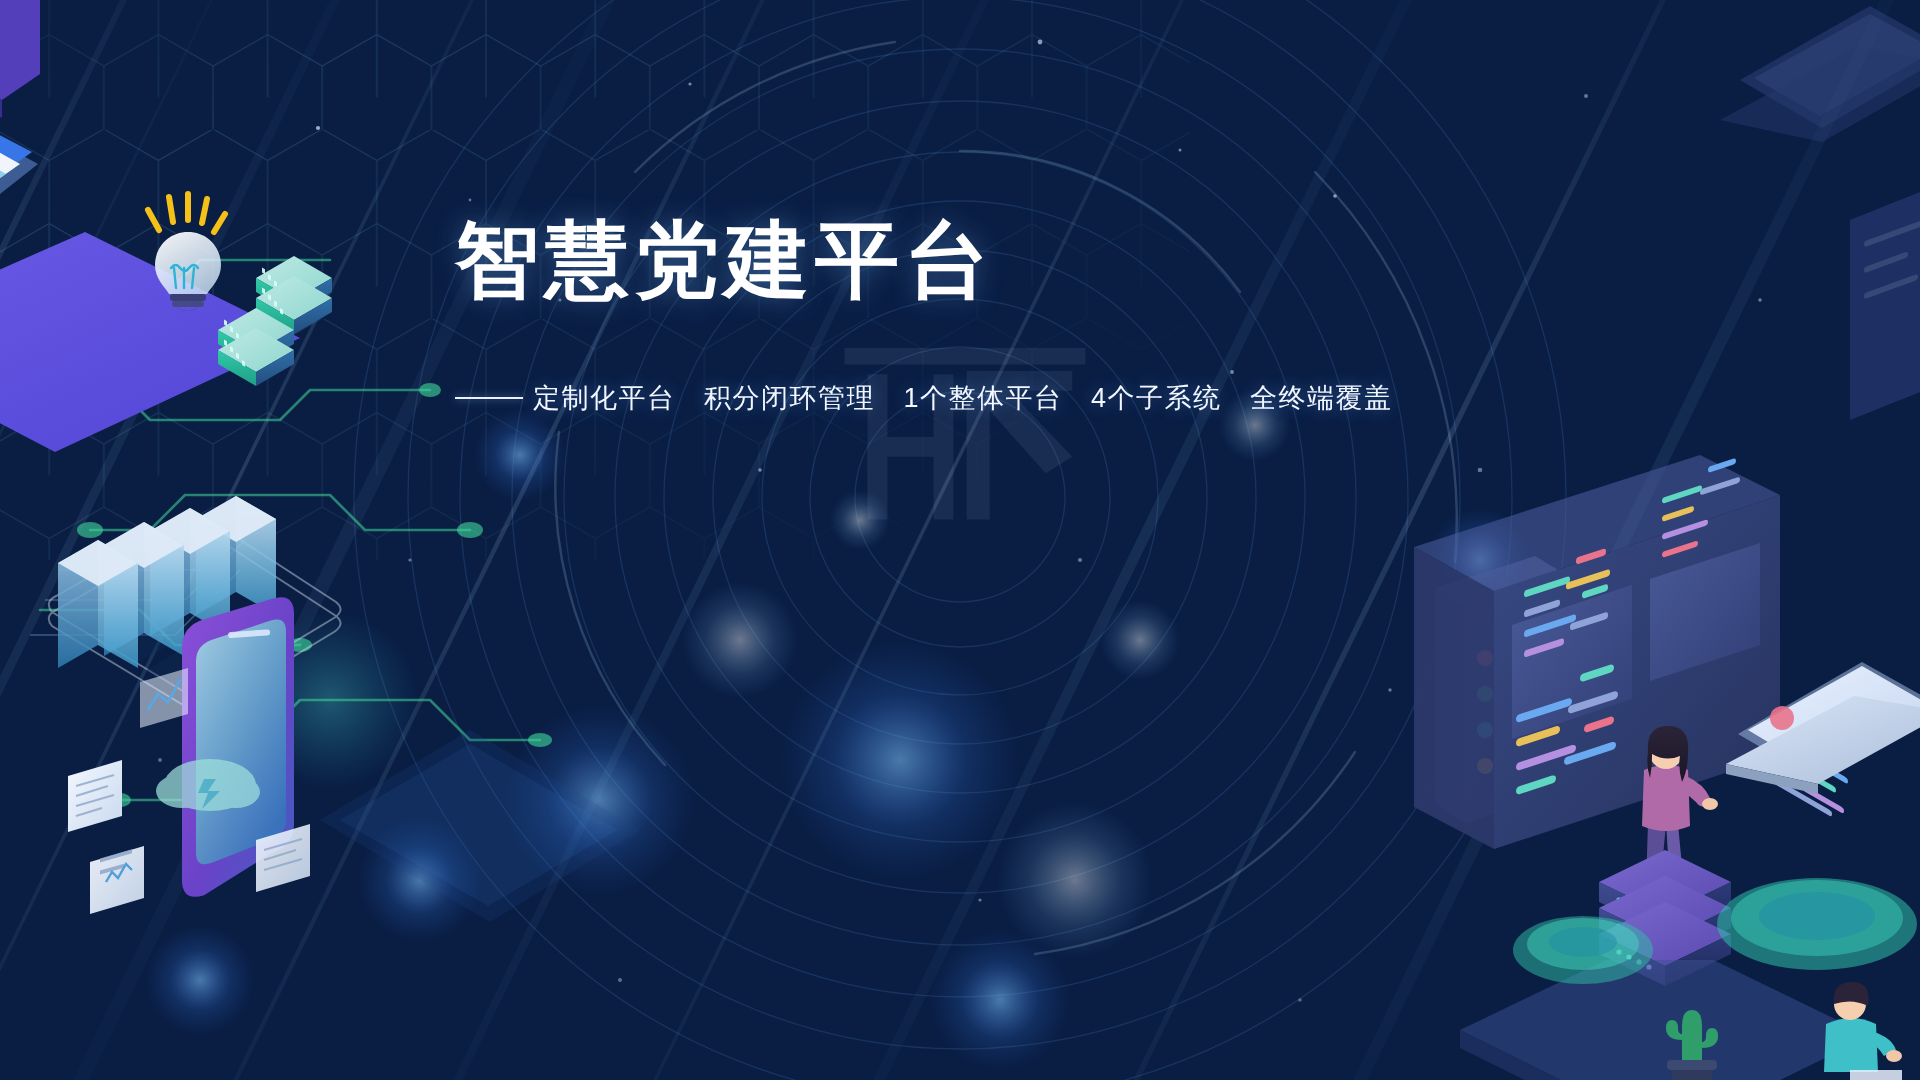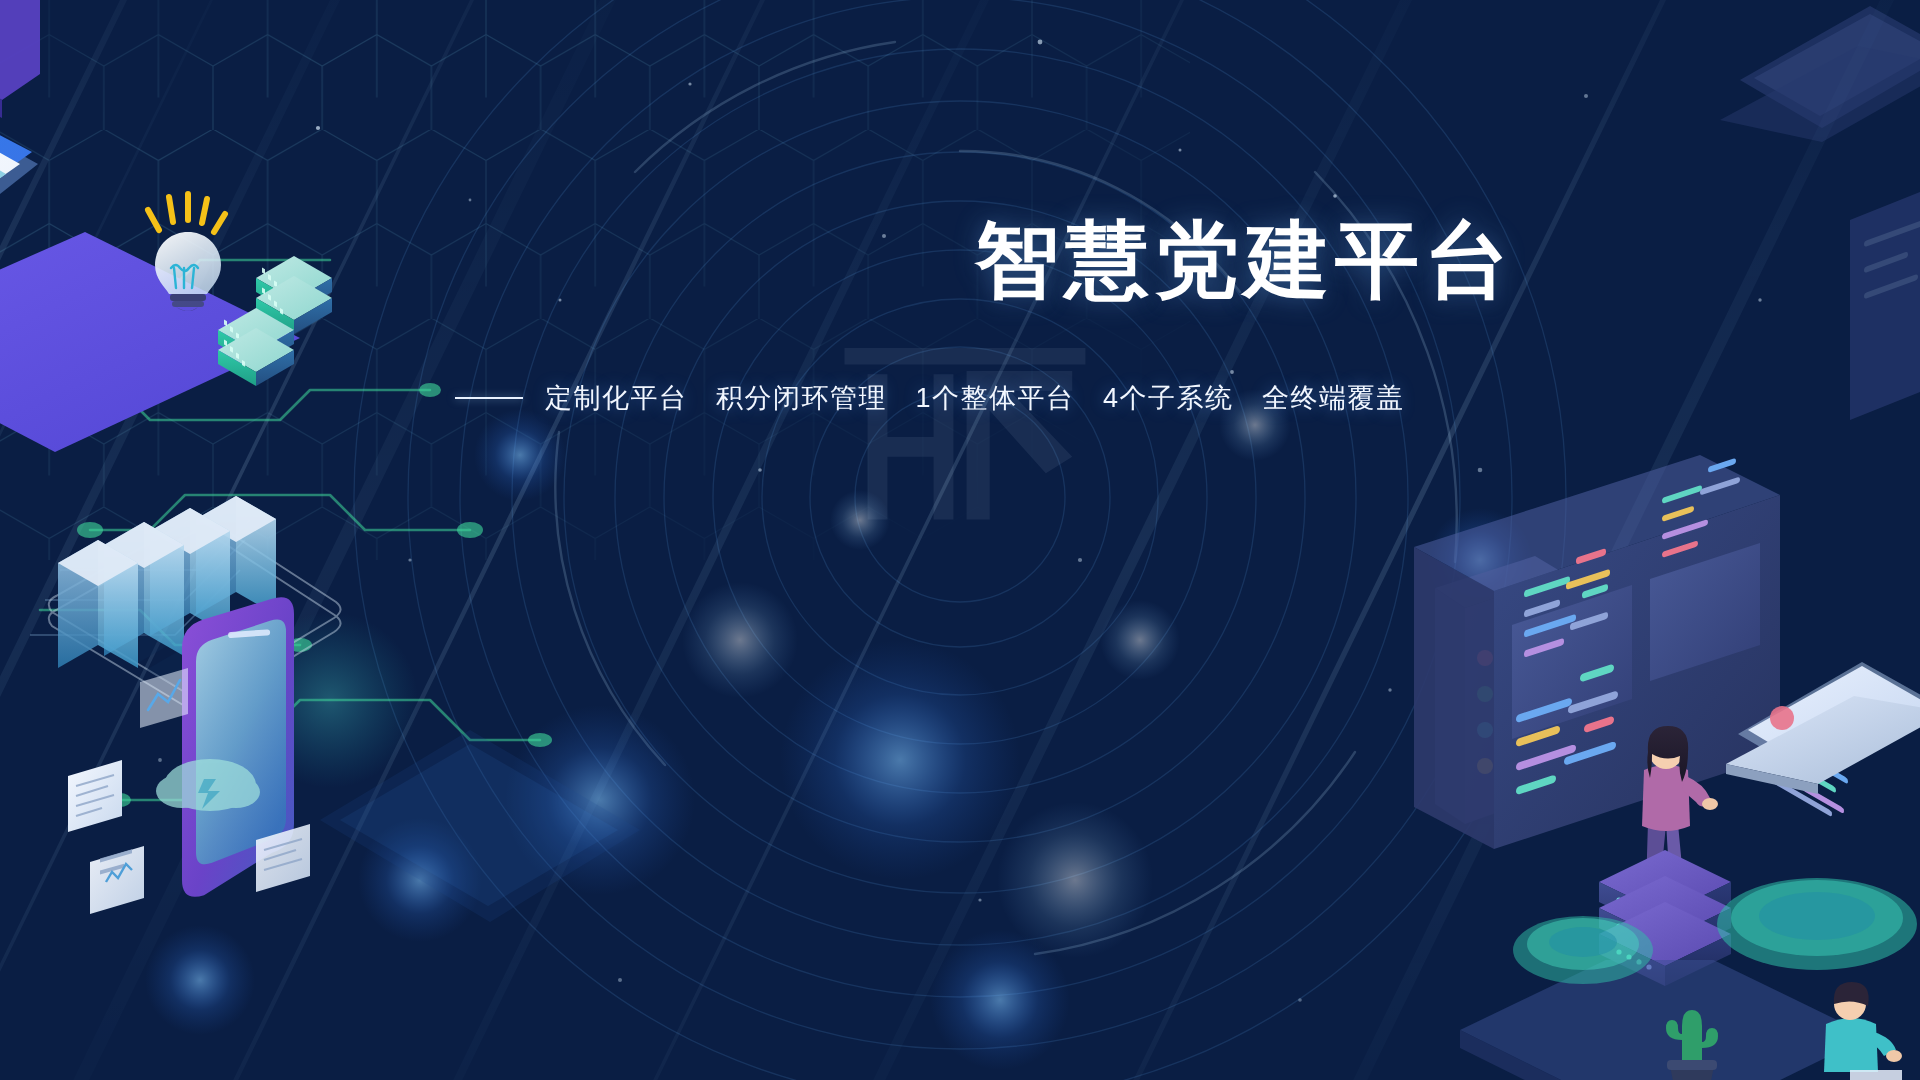--- a/index.html
+++ b/index.html
@@ -1,20 +1,20 @@
 <!DOCTYPE html>
 <html><head>
 <meta charset="utf-8">
 <title>智慧党建平台</title>
 <style>
   * { margin:0; padding:0; box-sizing:border-box; }
   html,body { width:1920px; height:1080px; overflow:hidden; background:#0a1e44; }
   body { font-family:"Liberation Sans","DejaVu Sans",sans-serif; }
 
-  #stage { position:relative; width:1920px; height:1080px; overflow:hidden;text-align:right; }
+  #stage { position:relative; width:1920px; height:1080px; overflow:hidden; }
 
   
   .bg-base{position:absolute;inset:0;
     background:
       radial-gradient(ellipse 900px 700px at 6% 10%,  #1fa8b8 0%, rgba(31,168,184,0) 58%),
       radial-gradient(ellipse 1100px 900px at 22% 32%, #1d73c4 0%, rgba(29,115,196,0) 62%),
       radial-gradient(ellipse 1400px 1100px at 52% 42%, #1а5fbc 0%, rgba(22,86,172,0) 70%),
       radial-gradient(ellipse 1200px 1000px at 88% 22%, #123a82 0%, rgba(18,58,130,0) 66%),
       linear-gradient(128deg,#1891ab 0%, #1b6cc0 20%, #1759ae 40%, #134a96 60%, #0e3573 78%, #0a2350 100%);
   }
@@ -25,21 +25,21 @@
   .bokeh{position:absolute;inset:0;}
   .dots{position:absolute;inset:0;opacity:.85;}
 
   
   .copy{position:absolute;left:455px;top:218px;width:1060px;z-index:40;}
   .title{
     font-size:84px;font-weight:bold;color:#ffffff;letter-spacing:6px;line-height:1;
     text-shadow:0 0 26px rgba(120,190,255,.40), 0 3px 14px rgba(0,20,60,.45);
     white-space:nowrap;
   }
-  .subline{display:flex;align-items:center;gap:22px;margin-top:78px;white-space:nowrap;}
+  .subline{display:flex;align-items:center;gap:10px;margin-top:78px;white-space:nowrap;}
   .dash{display:inline-block;width:68px;height:2px;background:#e9f2ff;flex:0 0 auto;
         box-shadow:0 0 8px rgba(160,210,255,.6);}
   .sub{font-size:27px;color:#f2f7ff;letter-spacing:1.5px;font-weight:normal;
        text-shadow:0 0 16px rgba(90,160,255,.45);}
 
   
   .art{position:absolute;z-index:20;}
 </style>
 </head>
 <body>

